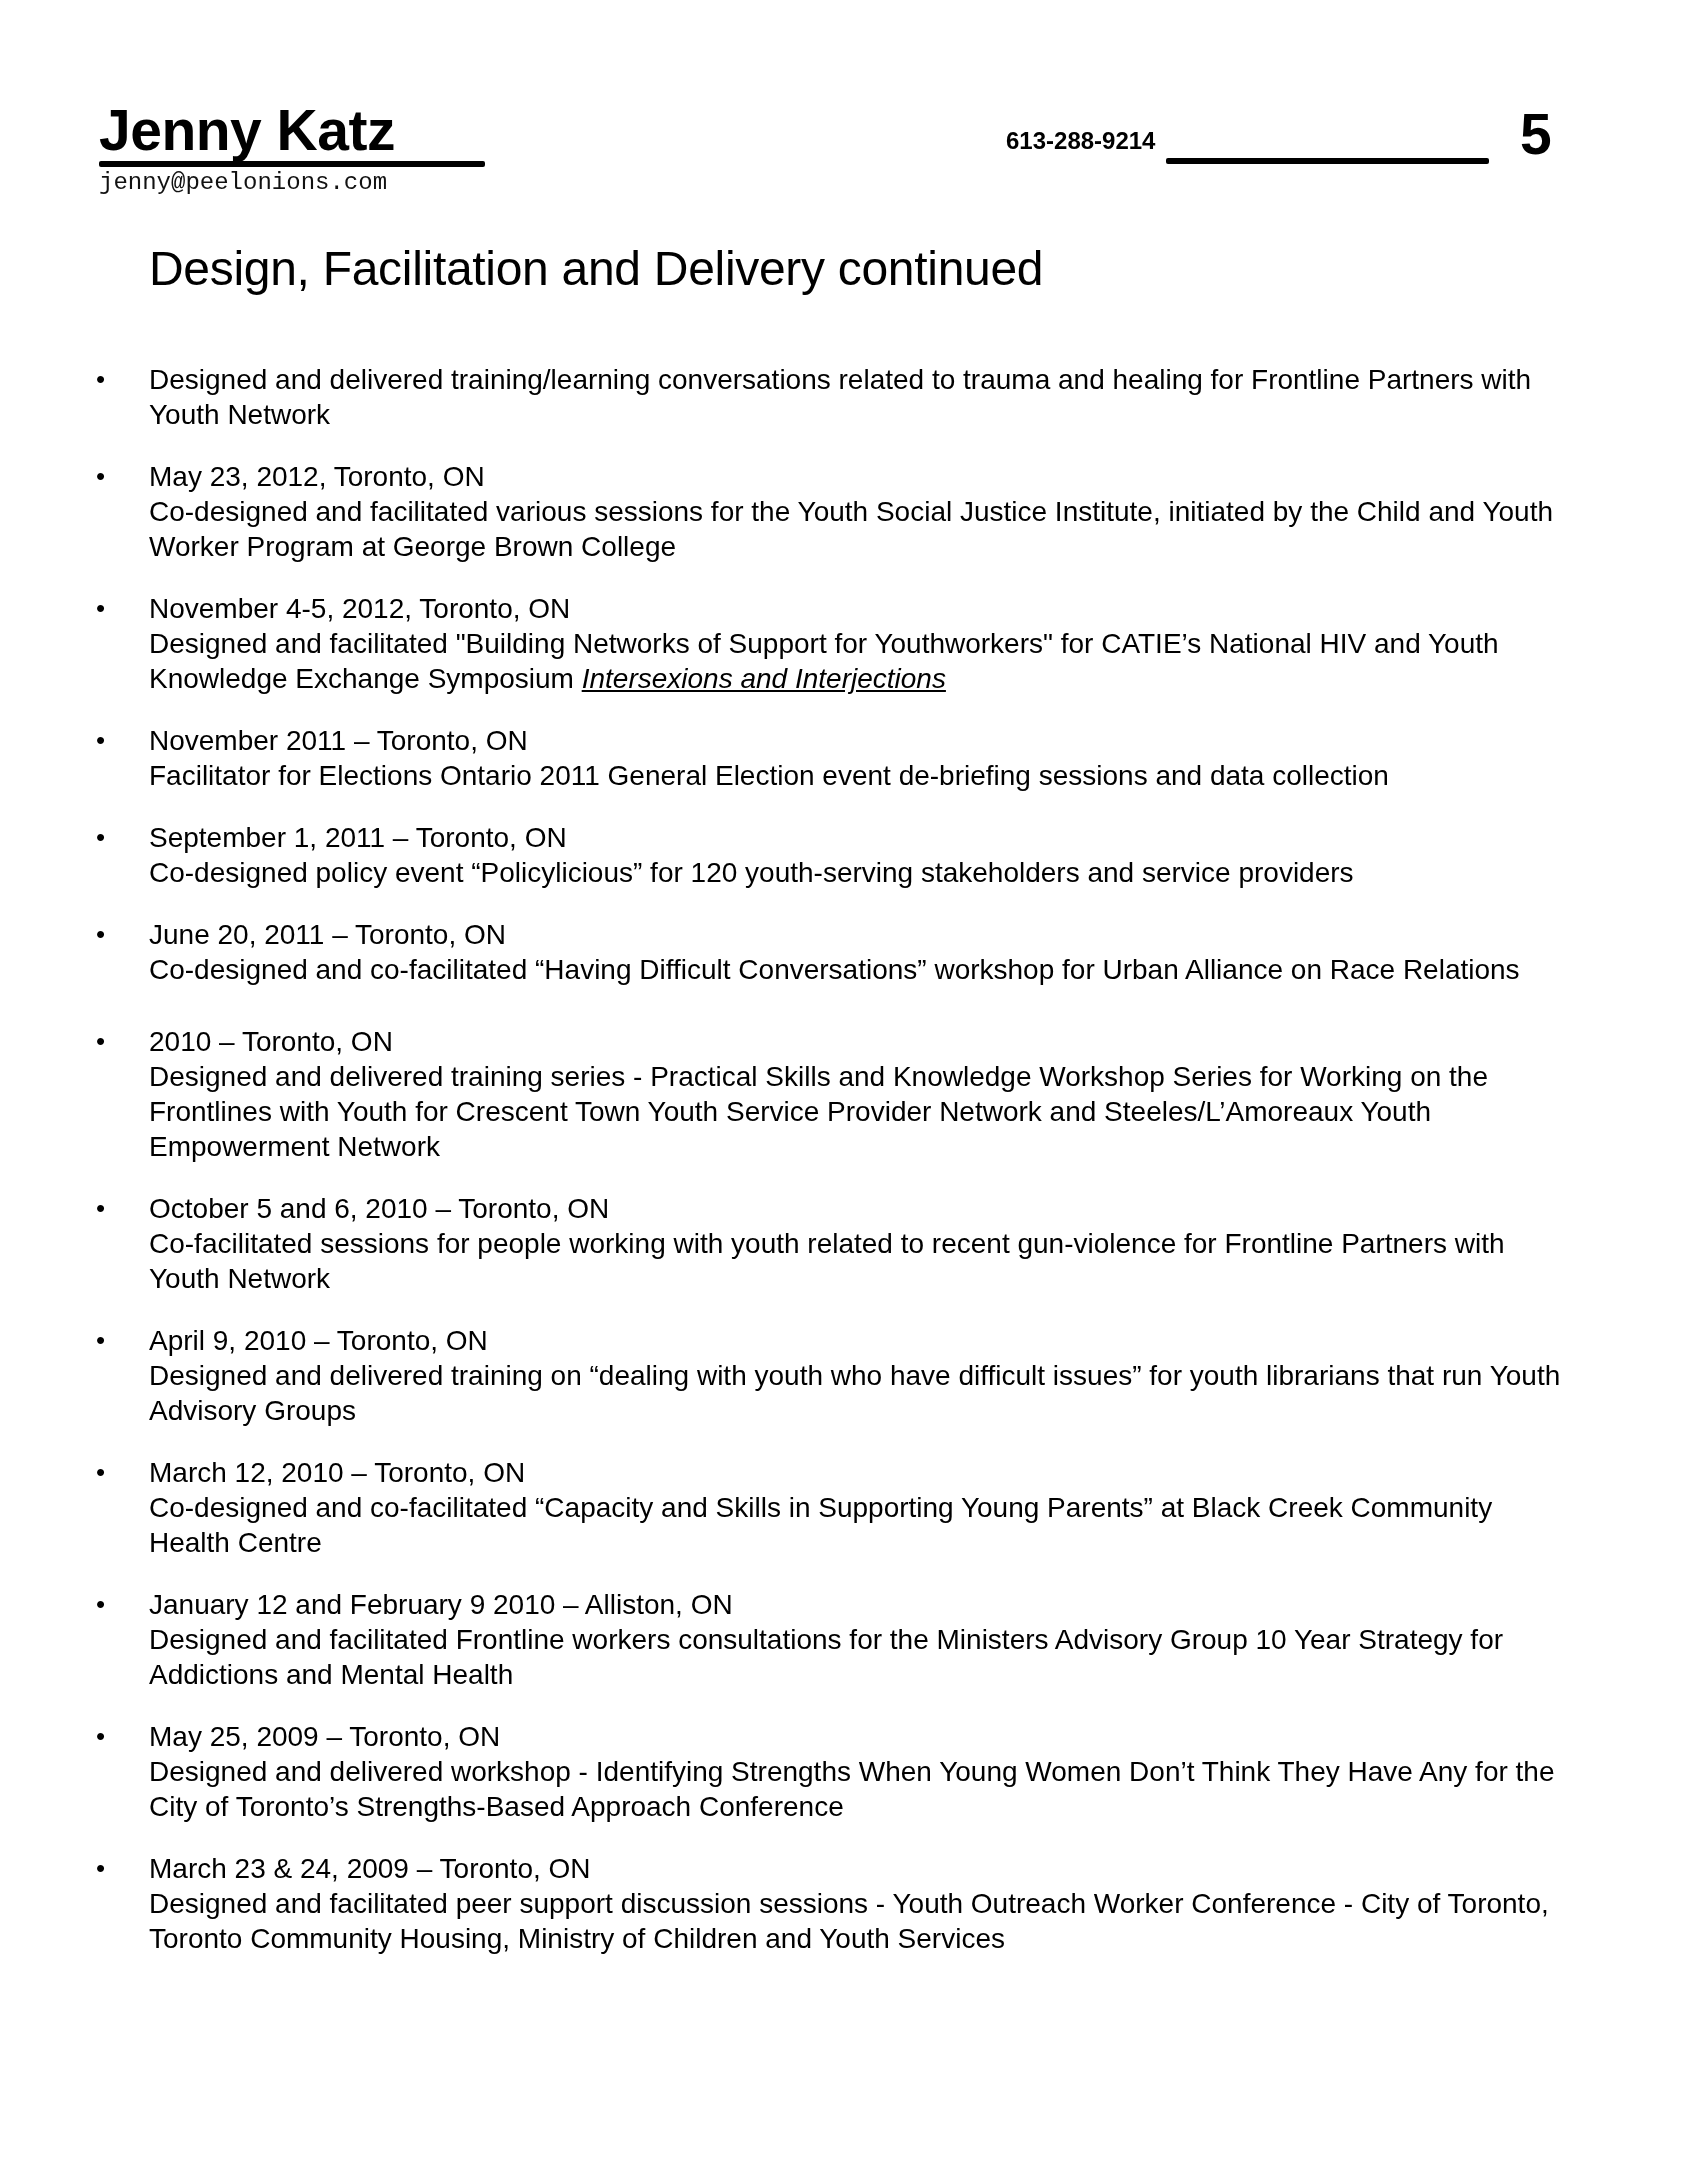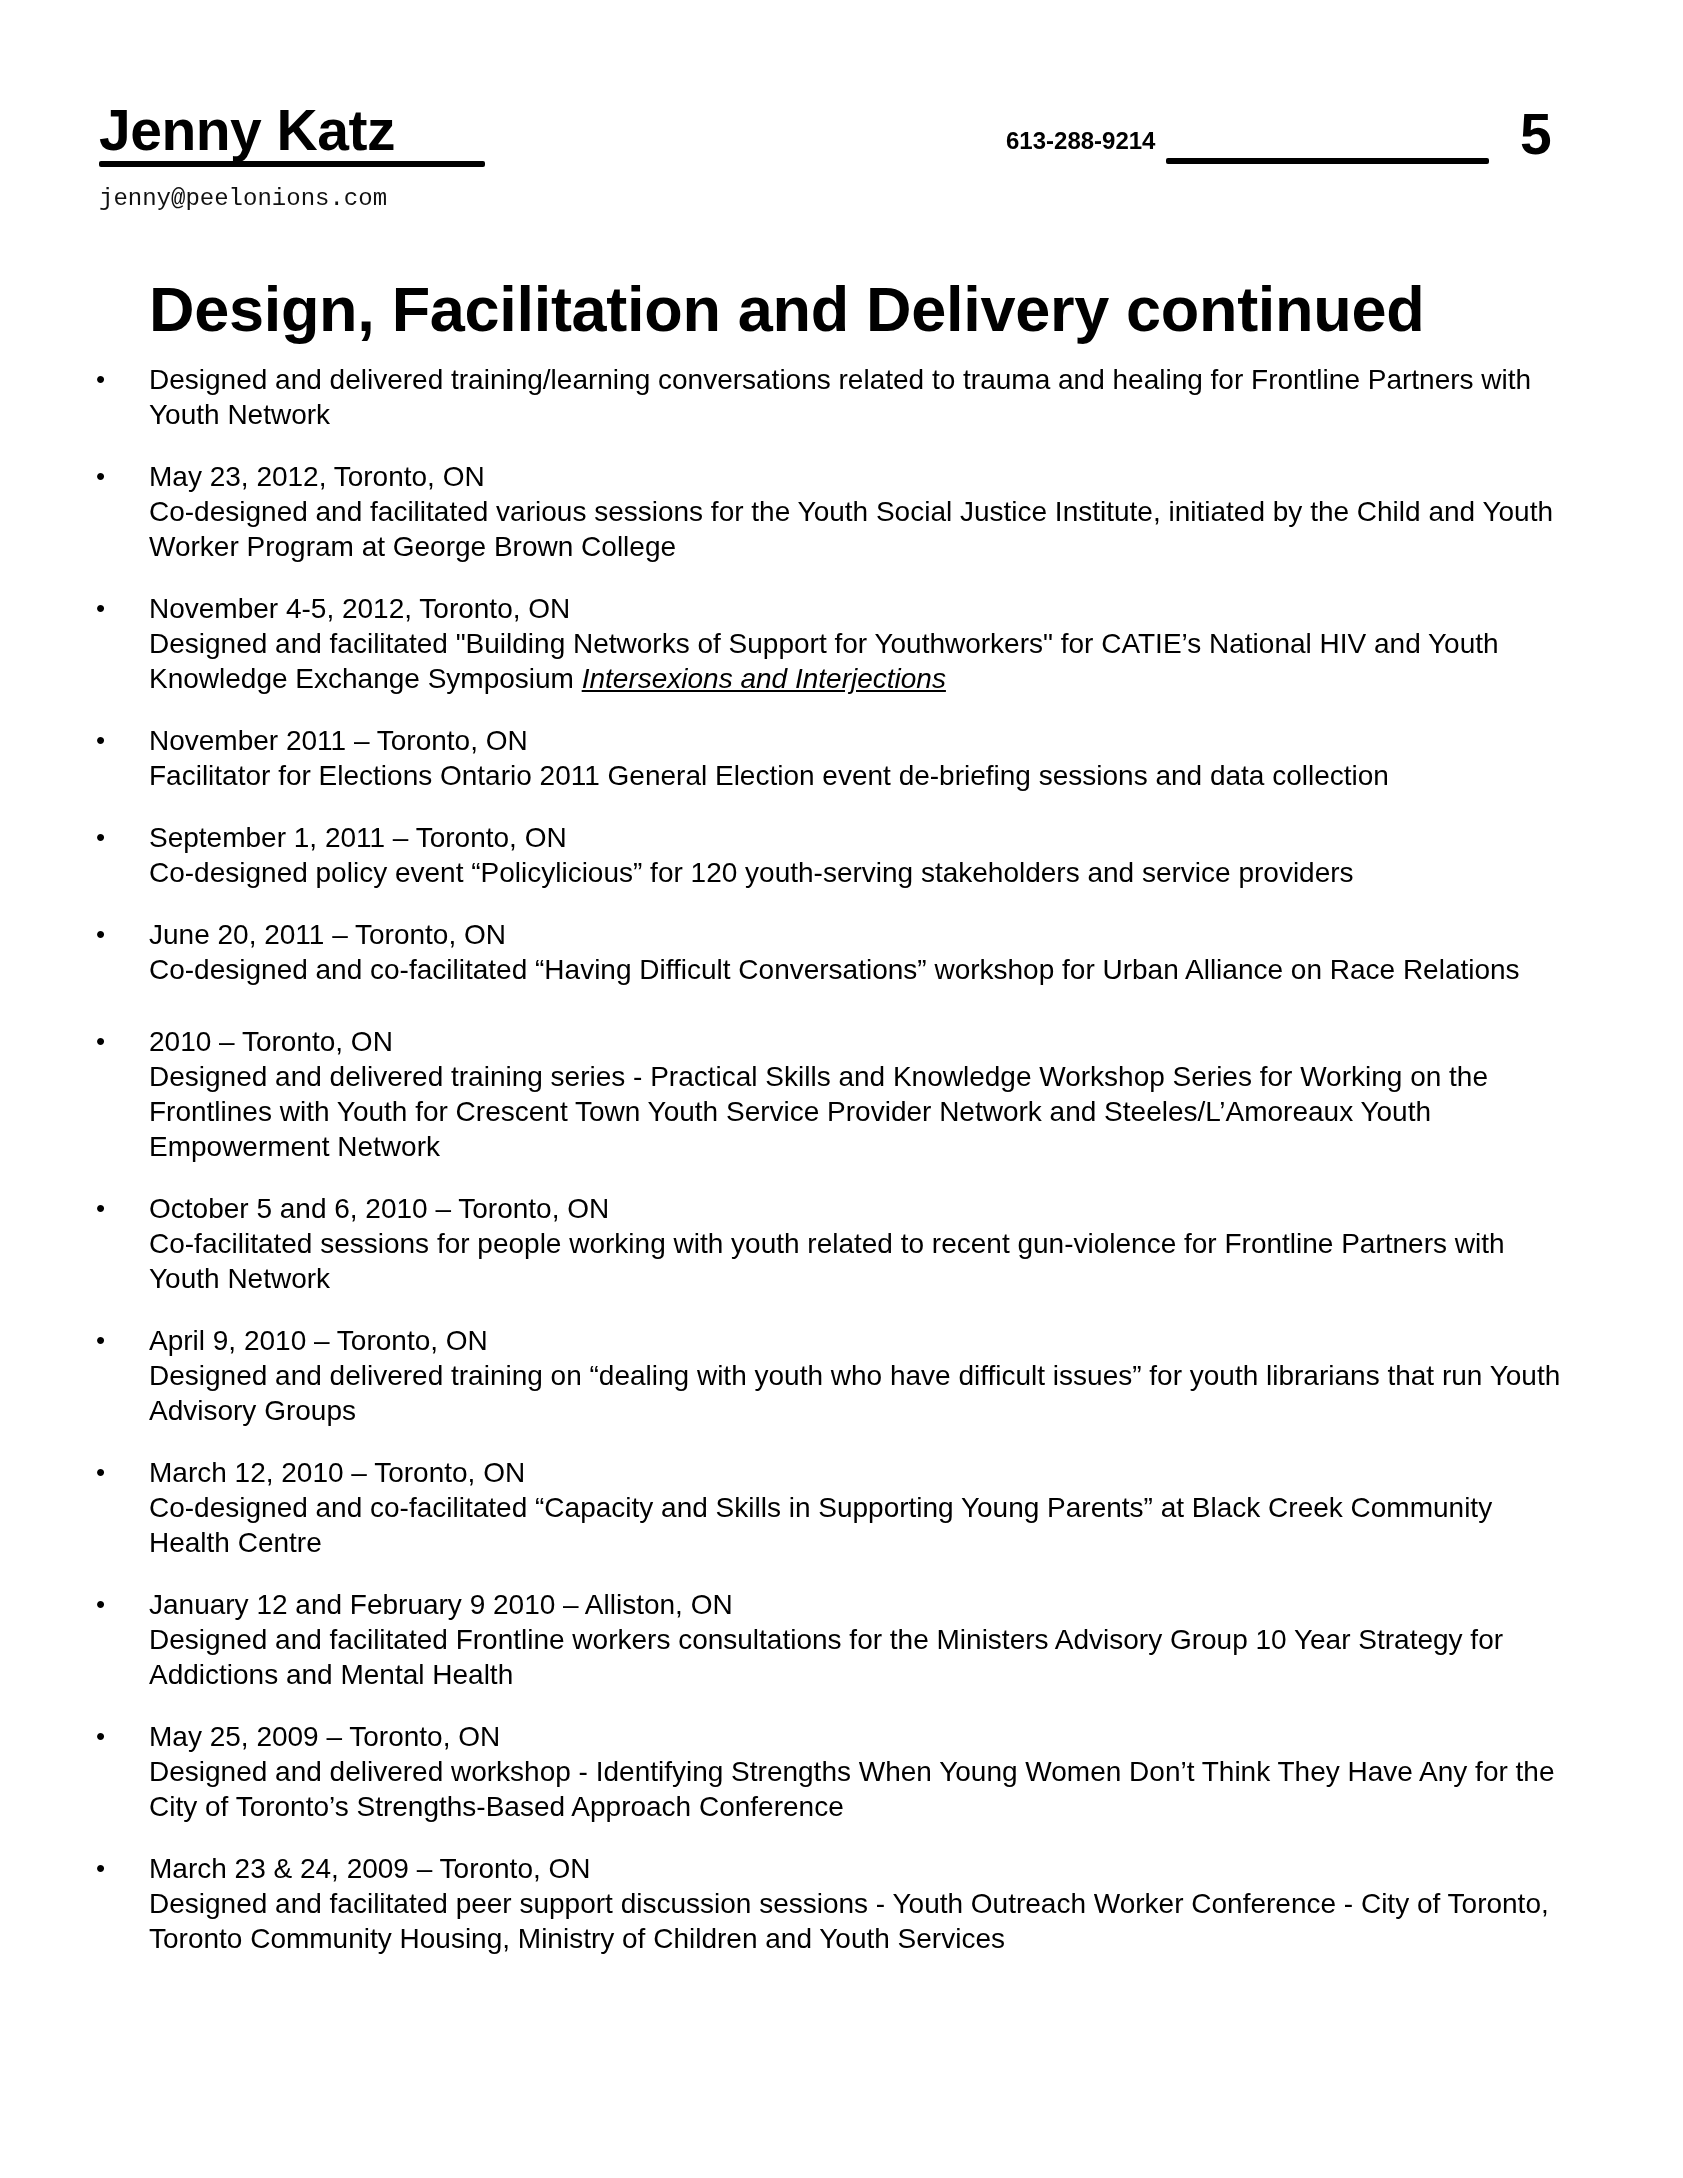--- a/index.html
+++ b/index.html
@@ -1,23 +1,23 @@
 <!DOCTYPE html>
 <html><head>
 <meta charset="utf-8">
 <style>
   html, body { margin: 0; padding: 0; background: #ffffff; }
   body { width: 1683px; height: 2178px; position: relative; overflow: hidden; color: #000; font-family: "Liberation Sans", sans-serif; }
   .name { position: absolute; left: 99px; top: 99px; font-size: 57px; font-weight: bold; line-height: 63px; letter-spacing: -0.5px; }
   .name-rule { position: absolute; left: 99px; top: 161px; width: 386px; height: 6px; background: #000; border-radius: 2px; }
-  .email { position: absolute; left: 99px; top: 168px; font-family: "Liberation Mono", monospace; font-size: 24px; line-height: 30px; color: #111; margin-top: 16px; }
+  .email { position: absolute; left: 99px; top: 168px; font-family: "Liberation Mono", monospace; font-size: 24px; line-height: 30px; color: #111; }
   .phone { position: absolute; left: 958px; top: 126px; font-size: 24px; font-weight: bold; line-height: 30px; margin-left: 48px; }
   .phone-rule { position: absolute; left: 1166px; top: 158px; width: 323px; height: 6px; background: #000; border-radius: 2px; }
   .page-num { position: absolute; left: 1520px; top: 103px; font-size: 57px; font-weight: bold; line-height: 63px; }
-  .section-title { position: absolute; left: 149px; top: 240px; font-size: 63px; font-weight: bold; line-height: 55px; letter-spacing: -0.3px; }
+  .section-title { position: absolute; left: 149px; top: 209px; font-size: 48px; font-weight: normal; line-height: 55px; letter-spacing: -0.3px; }
   .entries { position: absolute; left: 0; top: 362px; width: 1683px; margin: 0; padding: 0; list-style: none; }
   .entry { position: relative; margin: 0 0 27px 0; padding: 0 0 0 149px; width: 1436px; font-size: 28px; line-height: 35px; }
   .entry.extra { margin-bottom: 37px; }
   .bullet { position: absolute; left: 96px; top: 0; font-size: 26px; line-height: 35px; }
   .entry-date, .entry-desc { display: block; }
   .entry-desc { width: 1431px; }
   em { font-style: italic; text-decoration: underline; }
 </style>
 </head>
 <body>

